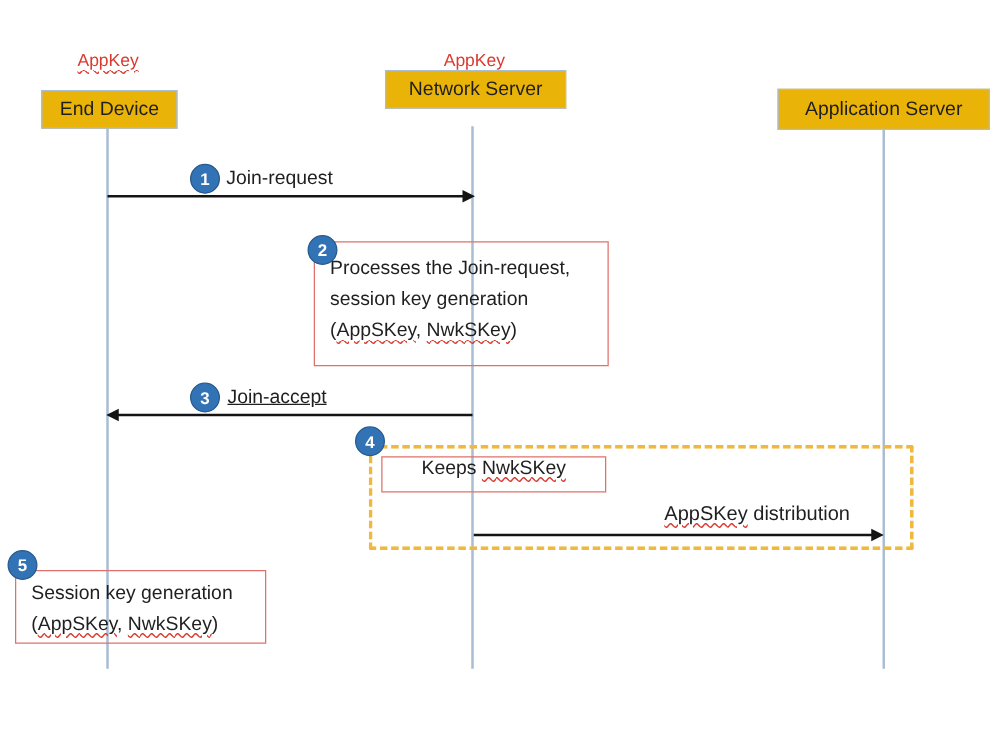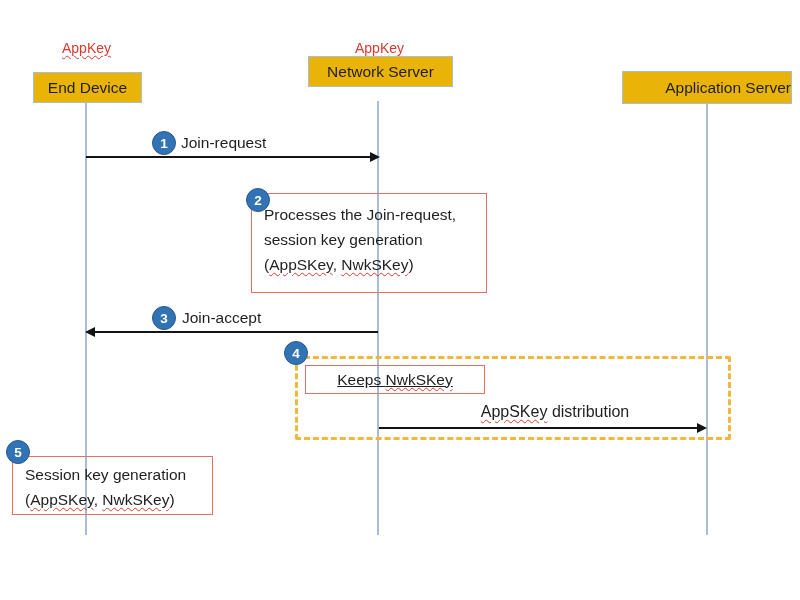--- a/index.html
+++ b/index.html
@@ -43,26 +43,26 @@
   .arrow-head-left {
     position:absolute; width:0; height:0; z-index:2;
     border-top:5px solid transparent; border-bottom:5px solid transparent;
     border-right:10px solid var(--arrow,#141414);
   }
   .note {
     position:absolute; border:1px solid var(--note-border,#e0716a);
     font-size:15.5px; line-height:25px; box-sizing:border-box;
     background:transparent; z-index:2;
   }
-  .note-center { display:flex; align-items:center; justify-content:center; line-height:normal;text-decoration:underline; }
+  .note-center { display:flex; align-items:flex-start; justify-content:center; line-height:normal; }
   .group-box {
     position:absolute; border:3px dashed var(--group-border,#f0b83e);
     box-sizing:border-box; background:transparent; z-index:1; border-radius:2px;
   }
-  .dist-label { position:absolute; font-size:16px; text-align:center; z-index:2; }
+  .dist-label { position:absolute; font-size:16px; text-align:right; z-index:2; }
 </style>
 </head>
 <body>
 
 <div class="stage">
 
   <div class="lifeline" style="left:85px; top:101px; height:434px;"></div>
   <div class="lifeline" style="left:377px; top:101px; height:434px;"></div>
   <div class="lifeline" style="left:706px; top:102px; height:433px;"></div>
 
@@ -72,38 +72,38 @@
   <div class="keylabel" style="left:308px; top:40px; width:143px;">
     <span>AppKey</span>
   </div>
 
   <div class="actor" style="left:33px; top:72px; width:107px; height:29px;">
     <span>End Device</span>
   </div>
   <div class="actor" style="left:308px; top:56px; width:143px; height:29px;">
     <span>Network Server</span>
   </div>
-  <div class="actor" style="left:622px; top:71px; width:168px; height:31px;justify-content:flex-end;">
+  <div class="actor" style="left:622px; top:71px; width:168px; height:31px;">
     <span>Application Server</span>
   </div>
 
   <div class="badge" style="left:152px; top:131px;">1</div>
   <div class="msg-label" style="left:181px; top:134px;">Join-request</div>
   <div class="arrow-line" style="left:86px; top:156px; width:285px;"></div>
   <div class="arrow-head-right" style="left:370px; top:152px;"></div>
 
   <div class="badge" style="left:246px; top:188px;">2</div>
   <div class="note" style="left:251px; top:193px; width:236px; height:100px; padding:8px 0 16px 12px;">
     <div>Processes the Join-request,</div>
     <div>session key generation</div>
     <div><span>(</span><span class="misspell">AppSKey</span><span>, </span><span class="misspell">NwkSKey</span><span>)</span></div>
   </div>
 
   <div class="badge" style="left:152px; top:306px;">3</div>
-  <div class="msg-label" style="left:182px; top:309px;">Join-accept</div>
+  <div class="msg-label" style="left:182px; top:309px;text-decoration:underline;">Join-accept</div>
   <div class="arrow-line" style="left:93px; top:331px; width:285px;"></div>
   <div class="arrow-head-left" style="left:85px; top:327px;"></div>
 
   <div class="badge" style="left:284px; top:341px;">4</div>
   <div class="group-box" style="left:295px; top:356px; width:436px; height:84px;"></div>
   <div class="note note-center" style="left:305px; top:365px; width:180px; height:29px;">
     <span><span>Keeps </span><span class="misspell">NwkSKey</span></span>
   </div>
   <div class="dist-label" style="left:430px; top:403px; width:250px;">
     <span class="misspell">AppSKey</span><span> distribution</span>

